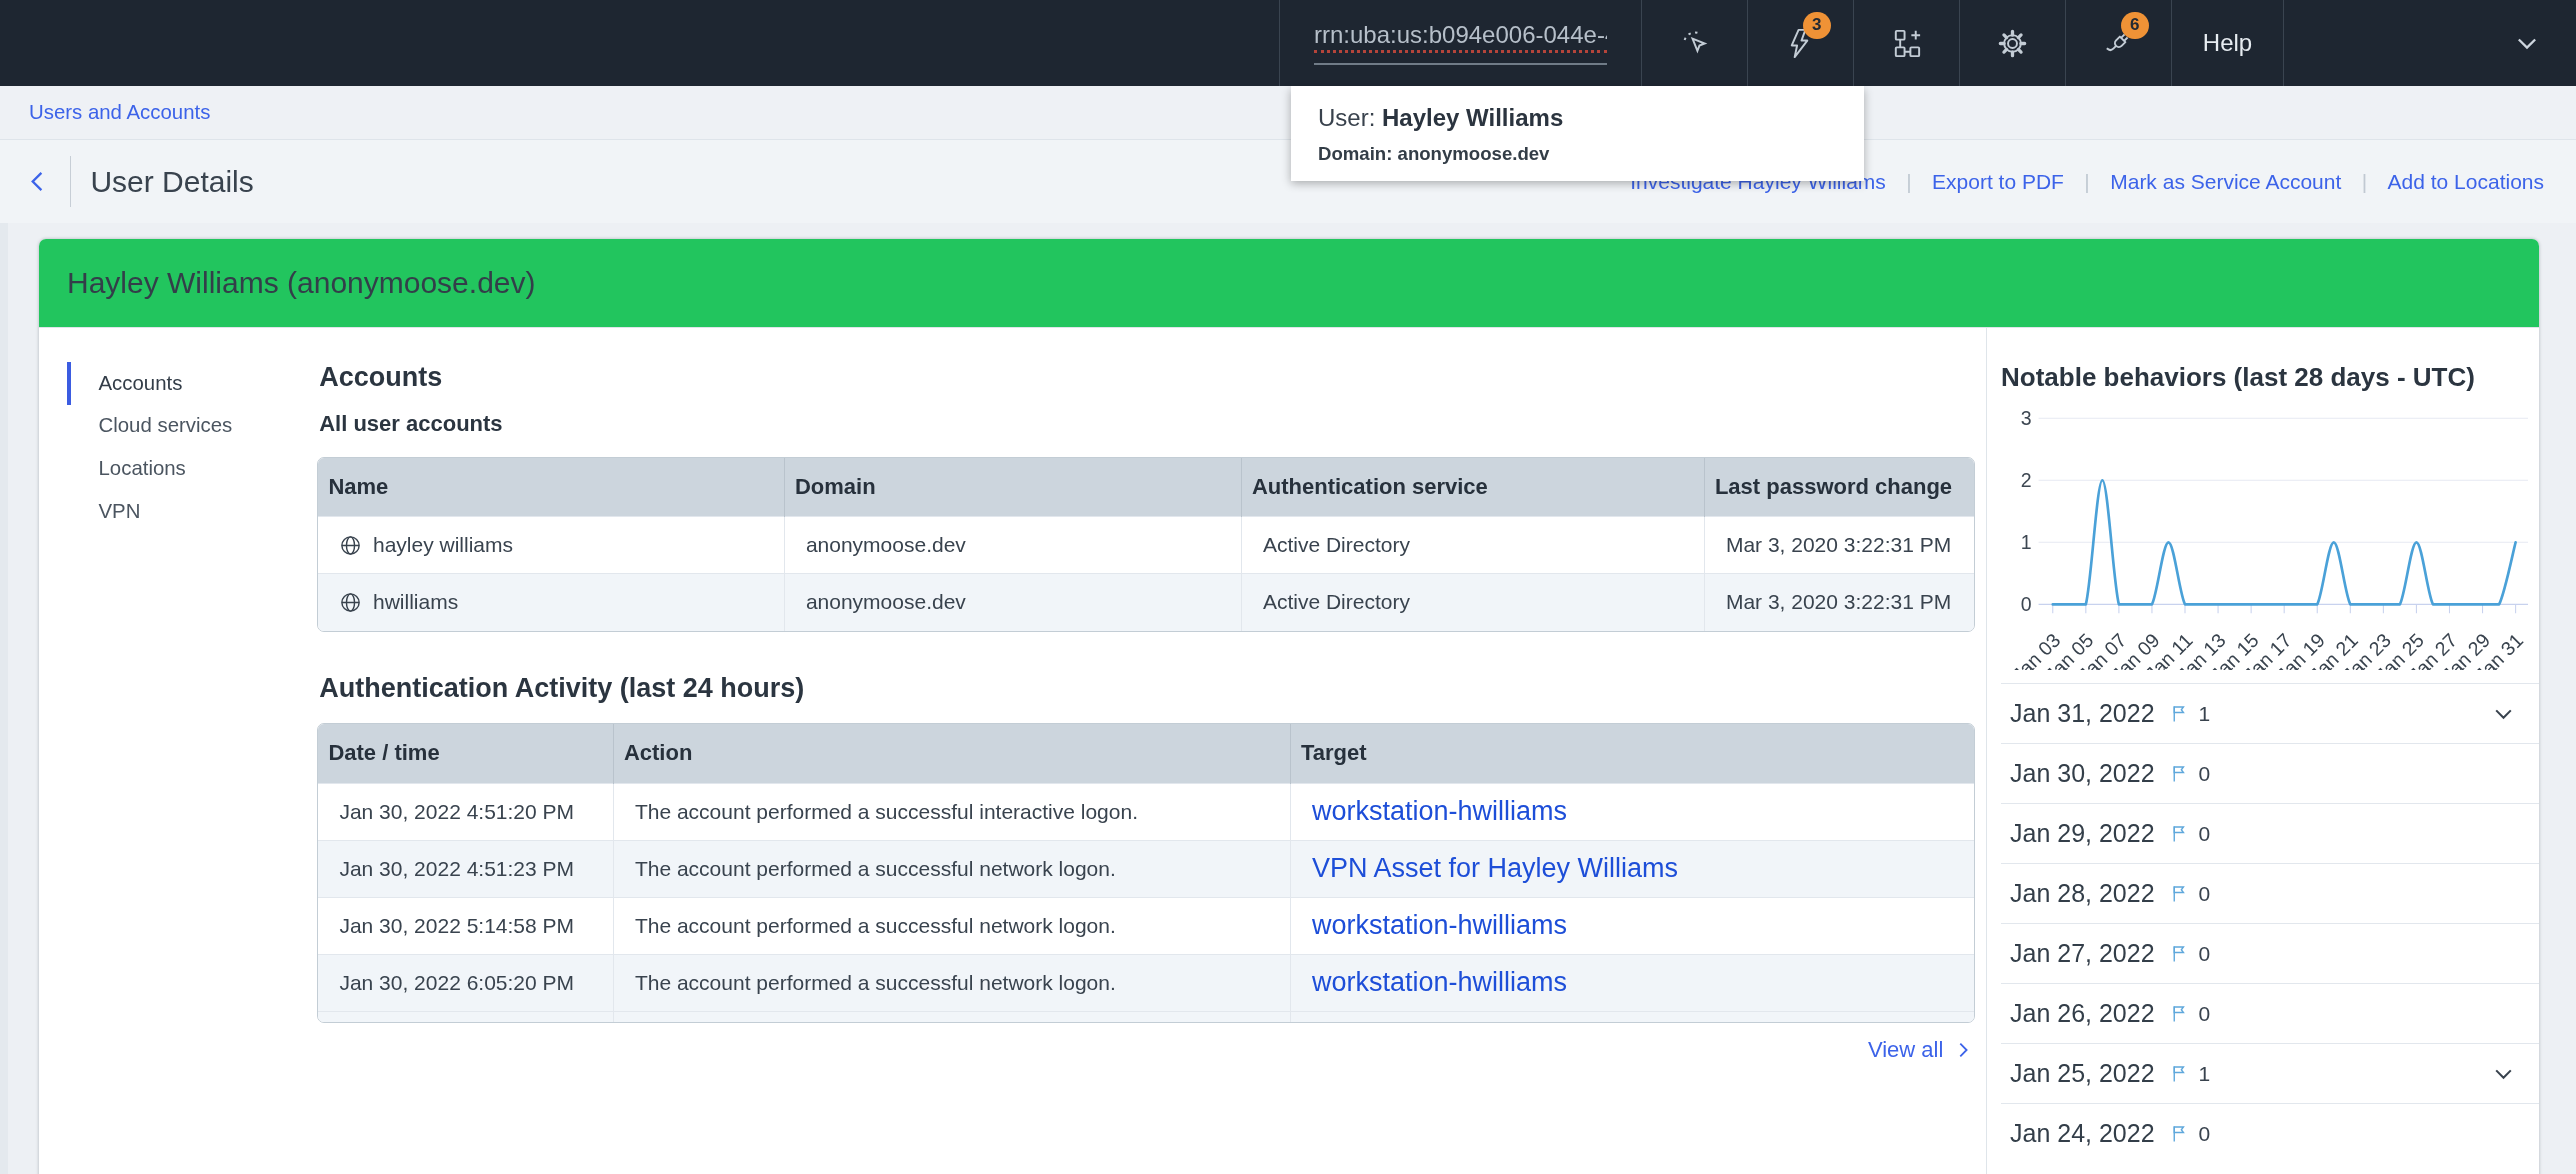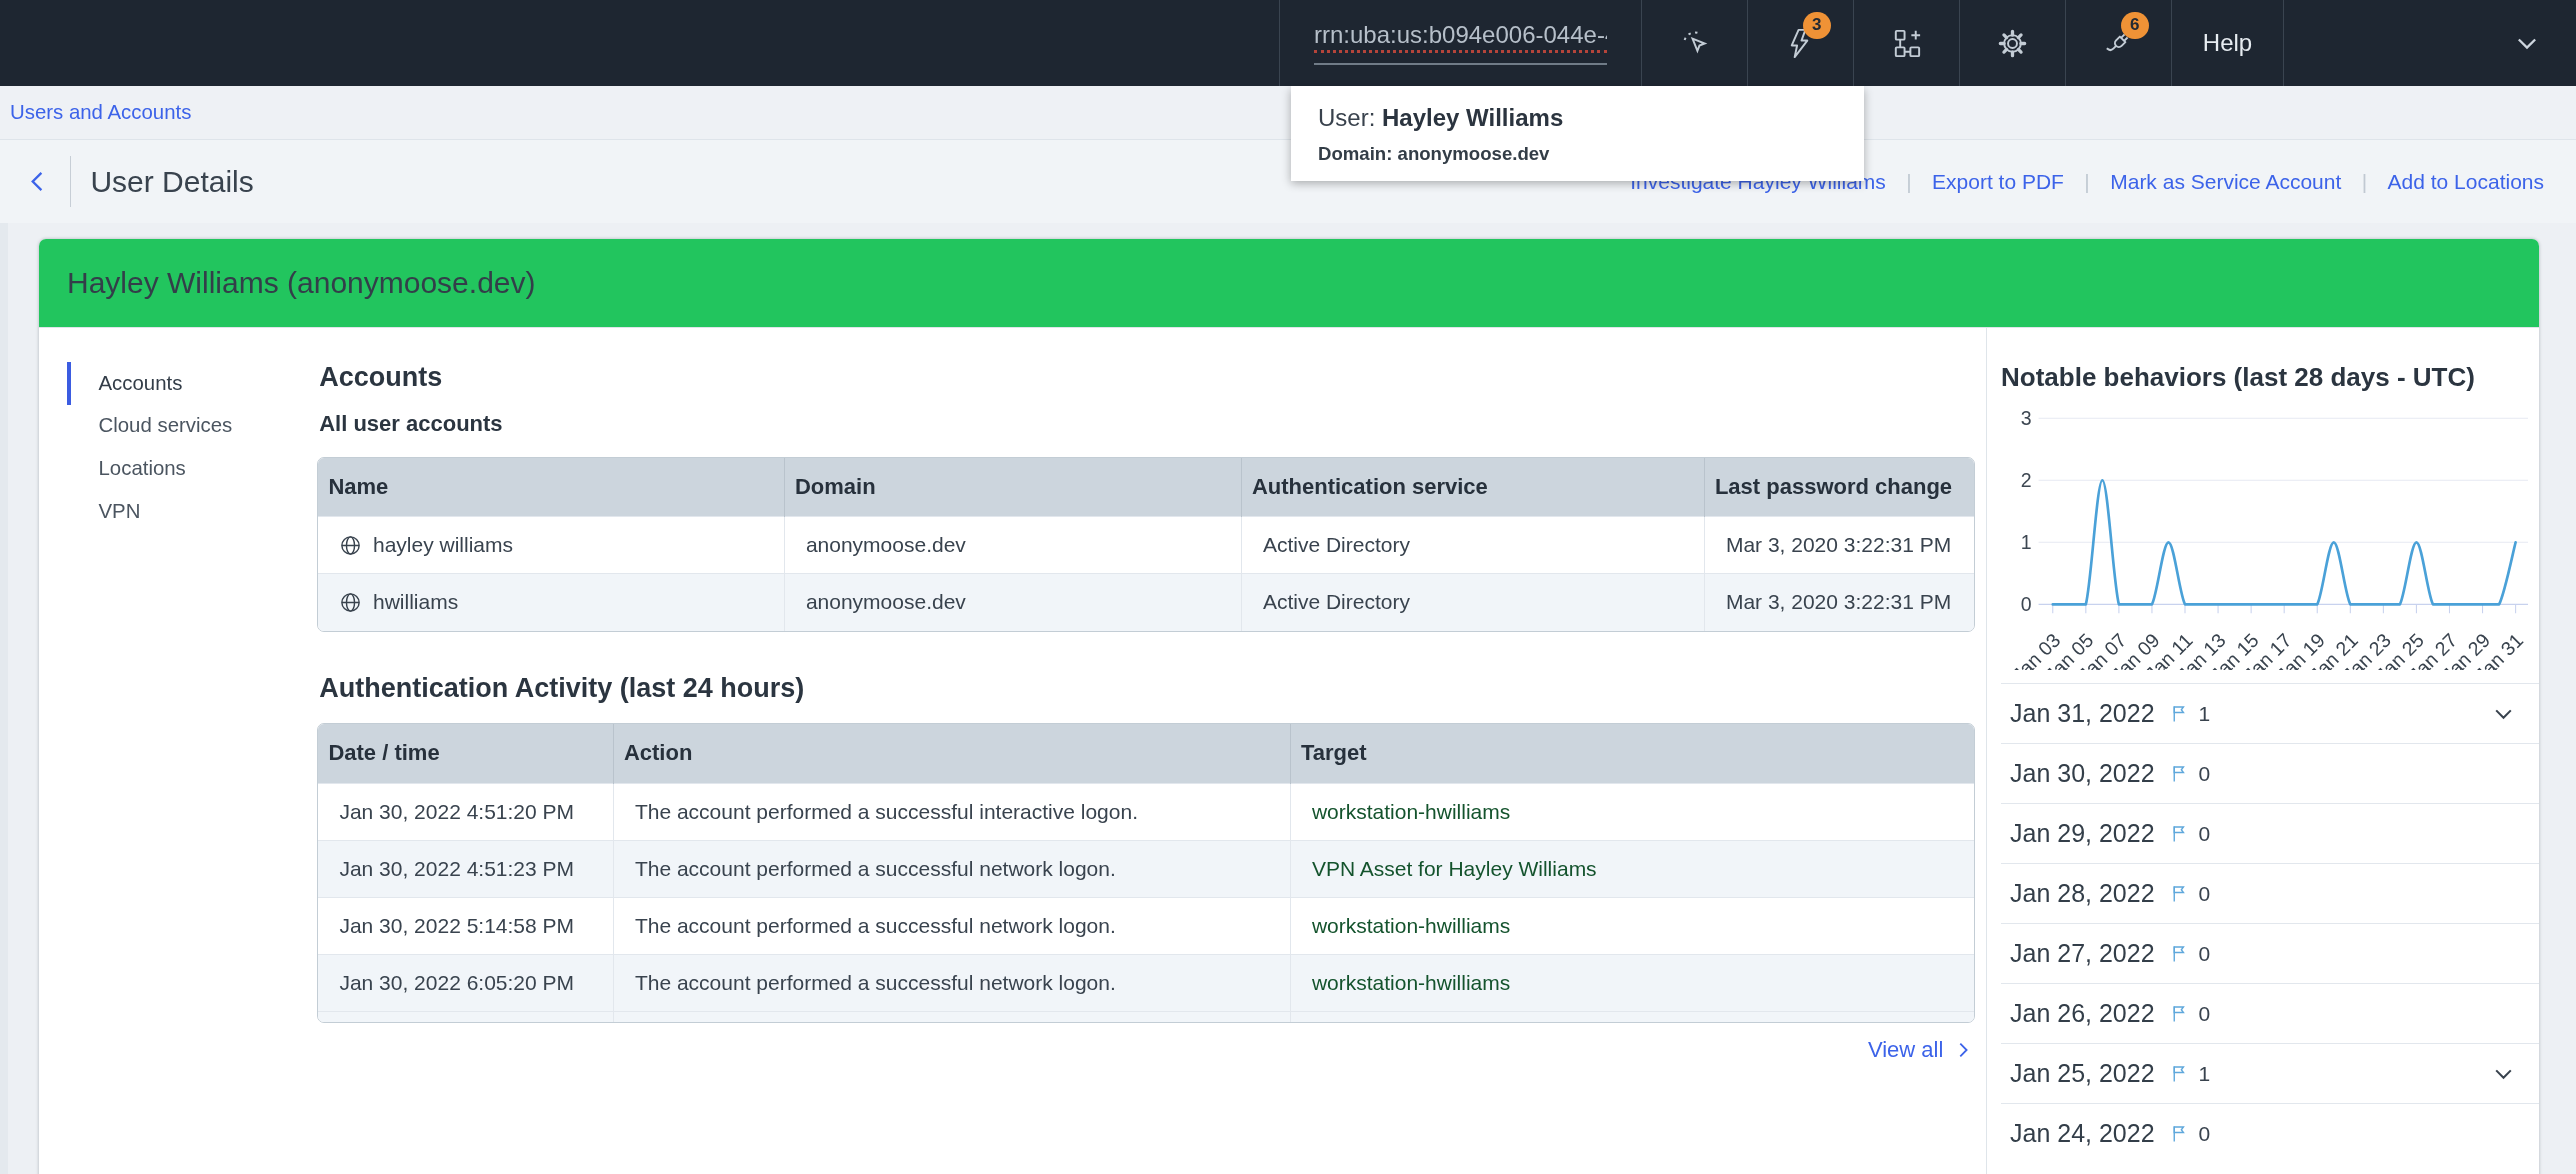--- a/index.html
+++ b/index.html
@@ -21,21 +21,21 @@
   .cell-user { width:293px; justify-content:flex-end; padding-right:35px; cursor:pointer; }
 
   
   .dropdown { position:absolute; left:1291px; top:86px; width:573px; background:#fff; z-index:60;
     box-shadow:0 2.7px 9px rgba(0,0,0,.3); padding:18px 18px 16px 27px; }
   .dd-line1 { font-size:24px; color:#39424d; }
   .dd-line1 b { color:#2b343f; }
   .dd-line2 { margin-top:10.6px; font-size:18.6px; font-weight:700; color:#333d47; }
 
   
-  .crumbbar { height:54px; background:#eef1f5; border-bottom:0.9px solid #dee4ea; display:flex; align-items:center; padding-left:10px; }
+  .crumbbar { height:54px; background:#eef1f5; border-bottom:0.9px solid #dee4ea; display:flex; align-items:center; padding-left:29px; }
   .crumb-link { color:#3c63e9; font-size:20.4px; text-decoration:none; cursor:pointer; }
   .pagehead { height:83px; background:#f1f4f7; display:flex; align-items:center; }
   .back-btn { margin-left:25px; cursor:pointer; display:flex; align-items:center; }
   .head-divider { width:0.9px; height:51px; background:#c7ced6; margin:0 19.5px 0 18px; }
   .page-title { font-size:30px; color:#39434e; font-weight:400; }
   .head-actions { margin-left:auto; padding-right:32px; display:flex; align-items:center; }
   .head-actions a { color:#3c63e9; font-size:21px; text-decoration:none; cursor:pointer; }
   .pipe { color:#c1c9d2; margin:0 20.4px; font-size:21px; }
 
   
@@ -62,21 +62,21 @@
   table { width:100%; border-collapse:collapse; table-layout:fixed; }
   th { background:#ccd5dd; font-size:22px; font-weight:700; color:#27313c; text-align:left; height:59px;
     padding:0 9px 0 10px; border-left:0.9px solid #b9c3cc; }
   th:first-child { border-left:none; }
   td { height:57px; font-size:21px; color:#39434e; padding:0 9px 0 21px; border-top:0.9px solid #e2e7ed; border-left:0.9px solid #e2e7ed; }
   td:first-child { border-left:none; }
   tbody tr:nth-child(even) td { background:#f1f5f9; }
   tr.partial td { height:10.6px; padding:0; background:#f1f5f9; }
   .name-cell { display:flex; align-items:center; gap:10.6px; }
   .name-cell svg { flex:none; stroke:#39434e; fill:none; stroke-width:1.5; }
-  a.cell-link { color:#14532d; text-decoration:none; font-size:21px; cursor:pointer; }
+  a.cell-link { color:#1d4ed8; text-decoration:none; font-size:27px; cursor:pointer; }
   .view-all { display:flex; justify-content:flex-end; align-items:center; margin-top:14px; padding-right:3.5px; gap:10.6px; }
   .view-all a { color:#3c63e9; font-size:22px; text-decoration:none; cursor:pointer; }
 
   
   .right-panel { width:552px; flex:none; padding:0 0 0 14px; }
   .rp-title { font-size:26px; font-weight:700; color:#2b3540; margin-top:34px; }
   .chart-box { margin-top:10.6px; }
   .bh-list { margin-top:10.6px; }
   .bh-row { display:flex; align-items:center; height:60px; border-top:0.9px solid #e2e7ed; padding:0 23px 0 9px; cursor:pointer; }
   .bh-date { font-size:25px; color:#333e49; font-weight:500; }

